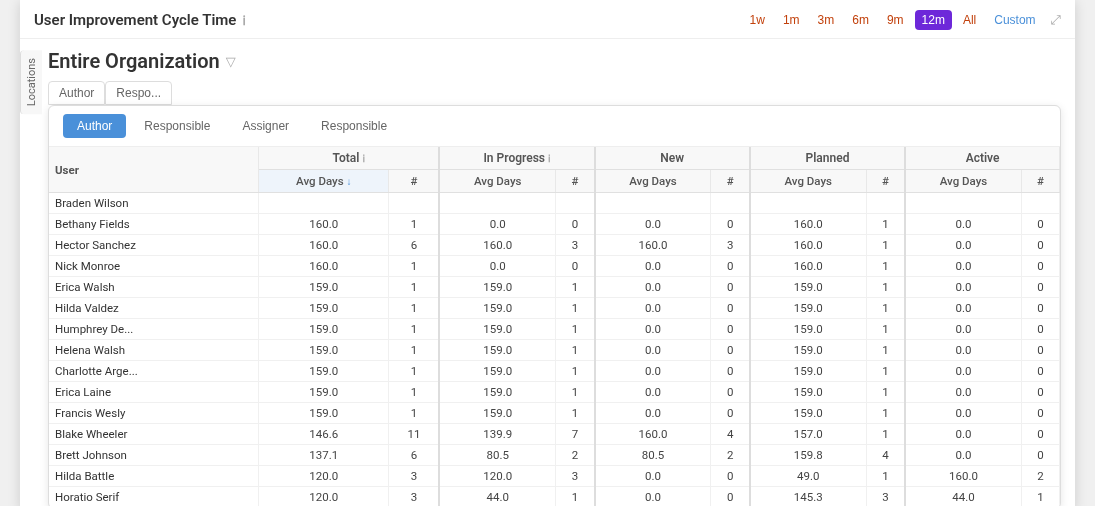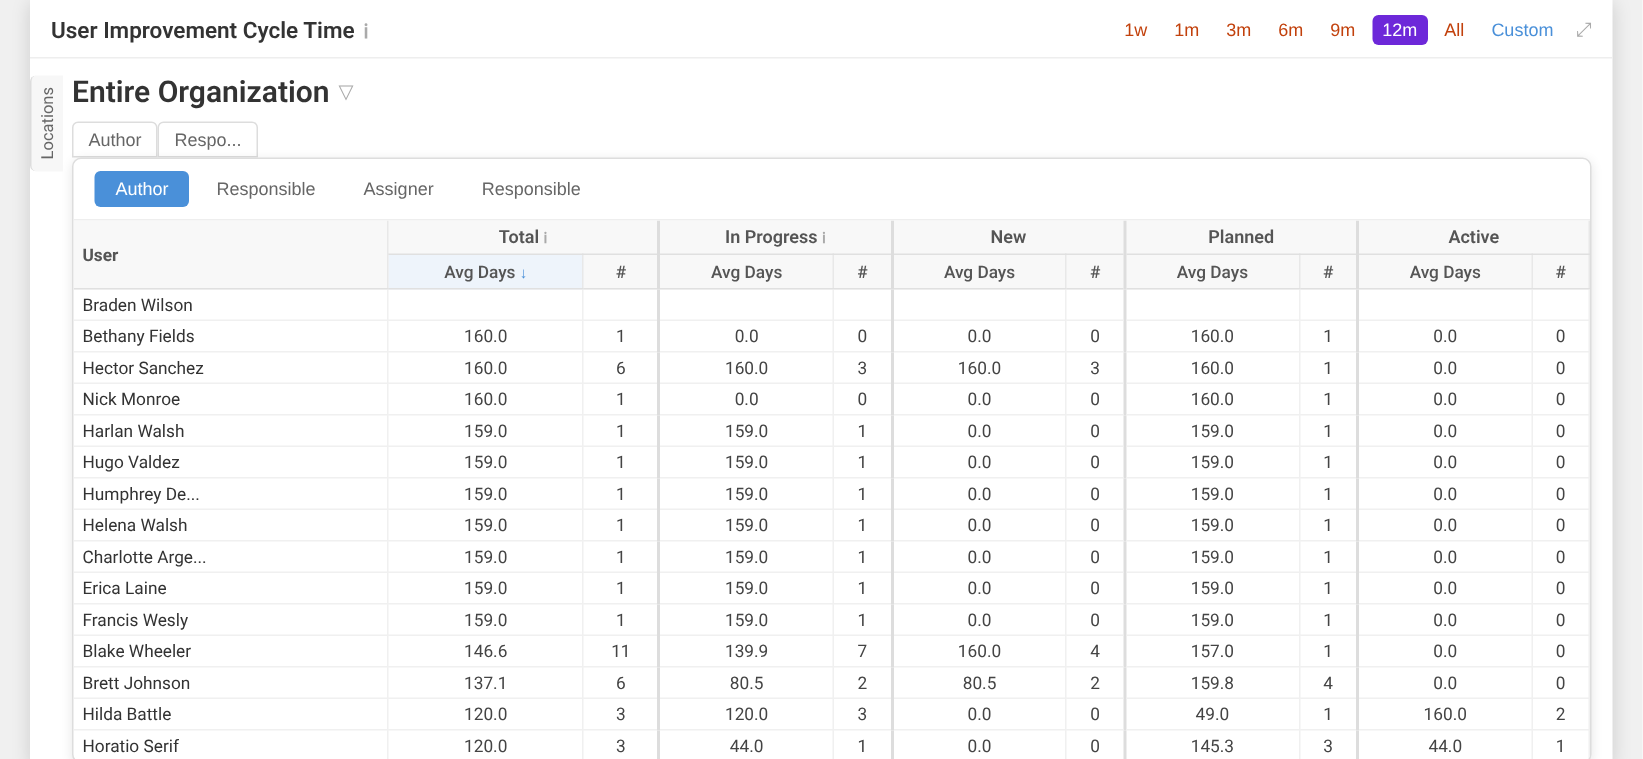--- a/index.html
+++ b/index.html
@@ -325,34 +325,34 @@
                 <td>0.0</td>
                 <td class="divider-col">0</td>
                 <td>0.0</td>
                 <td class="divider-col">0</td>
                 <td>160.0</td>
                 <td class="divider-col">1</td>
                 <td>0.0</td>
                 <td>0</td>
               </tr>
               <tr>
-                <td class="user-cell">Harlan Walsh</td>
-                <td>159.0</td>
-                <td class="divider-col">1</td>
-                <td>159.0</td>
-                <td class="divider-col">1</td>
-                <td>0.0</td>
-                <td class="divider-col">0</td>
-                <td>159.0</td>
-                <td class="divider-col">1</td>
-                <td>0.0</td>
-                <td>0</td>
-              </tr>
-              <tr>
-                <td class="user-cell">Hugo Valdez</td>
+                <td class="user-cell">Erica Walsh</td>
+                <td>159.0</td>
+                <td class="divider-col">1</td>
+                <td>159.0</td>
+                <td class="divider-col">1</td>
+                <td>0.0</td>
+                <td class="divider-col">0</td>
+                <td>159.0</td>
+                <td class="divider-col">1</td>
+                <td>0.0</td>
+                <td>0</td>
+              </tr>
+              <tr>
+                <td class="user-cell">Hilda Valdez</td>
                 <td>159.0</td>
                 <td class="divider-col">1</td>
                 <td>159.0</td>
                 <td class="divider-col">1</td>
                 <td>0.0</td>
                 <td class="divider-col">0</td>
                 <td>159.0</td>
                 <td class="divider-col">1</td>
                 <td>0.0</td>
                 <td>0</td>

